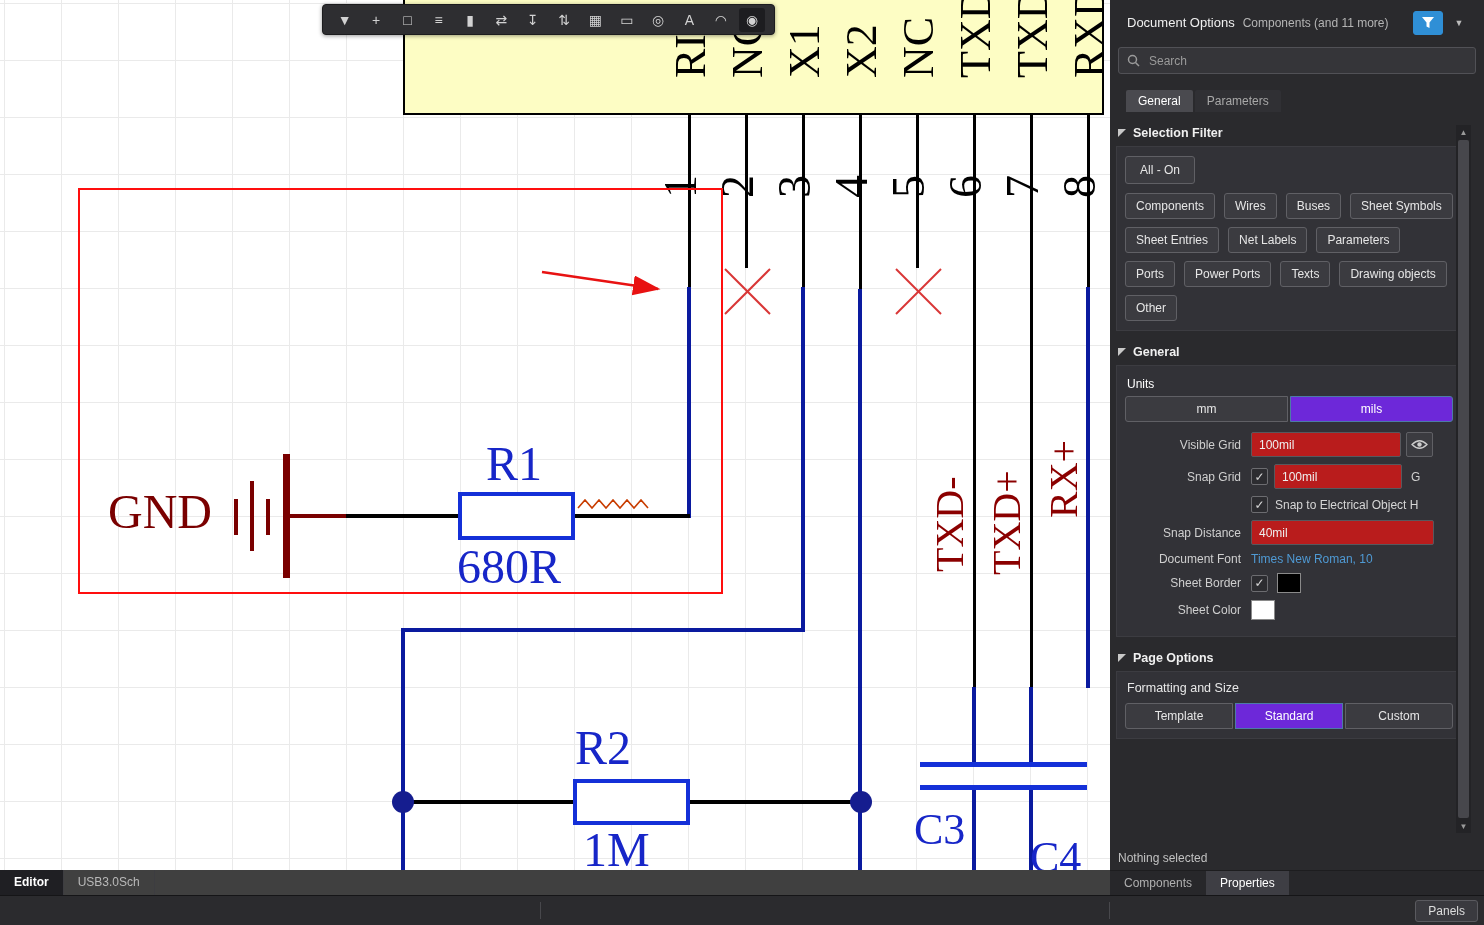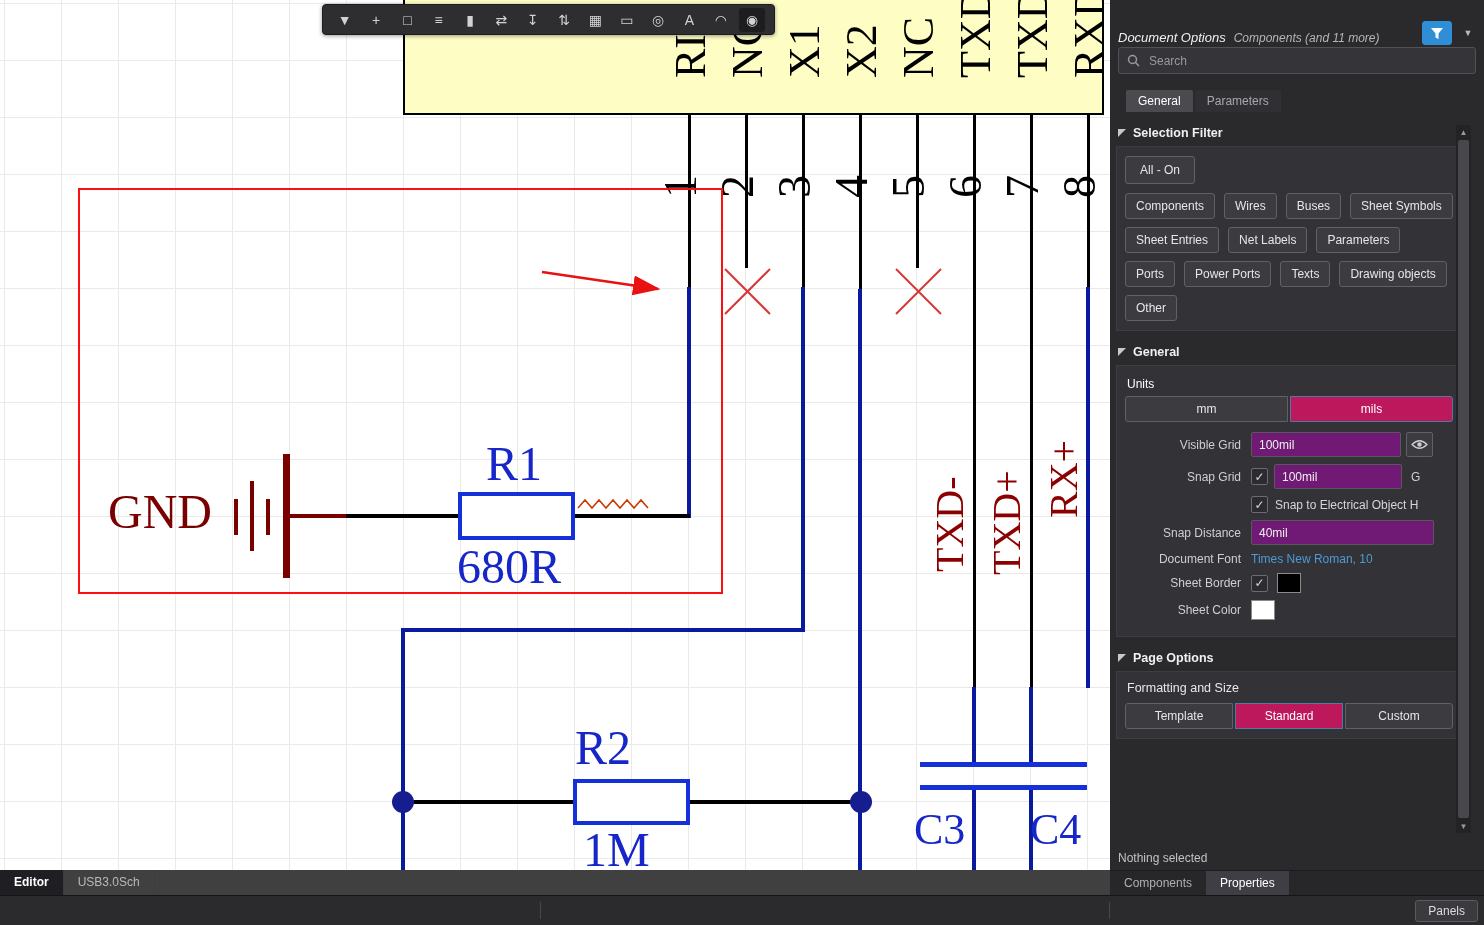--- a/index.html
+++ b/index.html
@@ -30,45 +30,45 @@
   .blue-lbl{color:#1726c8;}
   .dred{color:#7a0000;}
   .sel-rect{border:2px solid #ff0e0e;}
   
   .float-toolbar{position:absolute;left:322px;top:4px;width:453px;height:31px;background:#2e2e31;border:1px solid #1c1c1e;
     border-radius:4px;display:flex;align-items:center;justify-content:space-around;padding:0 6px;box-shadow:0 1px 4px rgba(0,0,0,.4);}
   .tb-icon{color:#d2d2d2;font-size:14px;width:26px;height:24px;display:flex;align-items:center;justify-content:center;cursor:pointer;}
   .tb-icon.chip{background:#1d1d20;border-radius:3px;}
   
   .right-panel{width:374px;height:895px;background:#2a2a2d;color:#d6d6d6;display:flex;flex-direction:column;position:relative;font-size:12px;}
-  .rp-header{height:45px;display:flex;align-items:flex-end;padding:0 8px;gap:8px;flex:0 0 auto;font-style:italic;}
+  .rp-header{height:45px;display:flex;align-items:center;padding:0 17px;gap:8px;flex:0 0 auto;}
   .rp-title{color:#f0f0f0;font-size:13px;white-space:nowrap;}
   .rp-scope{color:#b5b5b5;font-size:12px;white-space:nowrap;overflow:hidden;flex:1;}
   .filter-btn{width:30px;height:24px;background:#2f8fd6;border:1px solid #2f8fd6;border-radius:3px;display:flex;align-items:center;justify-content:center;cursor:pointer;}
   .caret-btn{width:16px;height:24px;display:flex;align-items:center;justify-content:center;color:#bbb;font-size:9px;cursor:pointer;}
   .search-row{padding:2px 8px 0 8px;flex:0 0 auto;}
   .search-box{height:27px;background:#353539;border:1px solid #515156;border-radius:3px;display:flex;align-items:center;gap:7px;padding:0 8px;}
   .search-box input{flex:1;background:transparent;border:none;outline:none;color:#ddd;font-size:12px;font-family:"Liberation Sans",sans-serif;}
   .search-box input::placeholder{color:#9a9a9a;}
   .rp-tabs{display:flex;gap:2px;margin:16px 0 0 16px;flex:0 0 auto;}
   .rp-tab{padding:4px 12px;background:#303034;color:#a8a8a8;cursor:pointer;border-radius:2px 2px 0 0;}
   .rp-tab.active{background:#4a4a4f;color:#fff;}
   .rp-content{flex:1;overflow:hidden;padding:4px 22px 0 0;}
   .sec-hdr{display:flex;align-items:center;gap:7px;padding:10px 8px 6px 8px;color:#f0f0f0;font-weight:bold;font-size:12.5px;cursor:pointer;}
   .tri{width:0;height:0;border-top:8px solid #c8c8c8;border-right:8px solid transparent;}
   .sec-body{background:#323237;border:1px solid #3c3c41;margin:0 0 4px 6px;padding:9px 8px;}
   .btn{background:#3b3b40;border:1px solid #606065;border-radius:3px;color:#e6e6e6;font-size:12px;font-family:"Liberation Sans",sans-serif;padding:5px 10px;cursor:pointer;white-space:nowrap;}
   .btn-grid{display:flex;flex-wrap:wrap;gap:8px 9px;}
   .all-btn{margin-bottom:9px;padding:6px 14px;}
   .g-row{display:flex;align-items:center;margin:7px 0;}
   .g-label{width:126px;text-align:right;padding-right:10px;color:#cfcfcf;flex:0 0 auto;}
-  .pinput{height:25px;background:#701a75;border:1px solid #58585d;color:#eee;padding:0 7px;font-size:12px;font-family:"Liberation Sans",sans-serif;border-radius:2px;}
+  .pinput{height:25px;background:#b91c1c;border:1px solid #58585d;color:#eee;padding:0 7px;font-size:12px;font-family:"Liberation Sans",sans-serif;border-radius:2px;}
   .seg{display:flex;gap:2px;margin:5px 0 10px 0;}
   .seg .cell{flex:1;height:26px;display:flex;align-items:center;justify-content:center;background:#3b3b40;border:1px solid #606065;color:#e6e6e6;cursor:pointer;}
-  .seg .cell.active{background:#be185d;border-color:#4d7ba6;color:#fff;}
+  .seg .cell.active{background:#6d28d9;border-color:#4d7ba6;color:#fff;}
   .seg .cell:first-child{border-radius:3px 0 0 3px;}
   .seg .cell:last-child{border-radius:0 3px 3px 0;}
   .checkbox{width:17px;height:17px;background:#2c2c30;border:1px solid #6c6c70;border-radius:2px;color:#d6d6d6;font-size:12px;display:flex;align-items:center;justify-content:center;cursor:pointer;flex:0 0 auto;}
   .eye-btn{width:27px;height:25px;background:#3b3b40;border:1px solid #606065;border-radius:2px;display:flex;align-items:center;justify-content:center;margin-left:5px;cursor:pointer;}
   .font-link{color:#4f9ad4;cursor:pointer;}
   .swatch{width:24px;height:20px;border:1px solid #8a8a8a;display:inline-block;cursor:pointer;}
   .rp-footer{margin-top:auto;flex:0 0 auto;}
   .nothing{padding:5px 8px;color:#c2c2c2;}
   .panel-tabs{display:flex;background:#27272a;border-top:1px solid #1d1d1f;}
   .panel-tab{padding:5px 14px;color:#b0b0b0;cursor:pointer;}
@@ -154,21 +154,21 @@
         <div class="abs plate" style="left:920px;top:785px;width:110px;height:5px;"></div>
         <div class="abs plate" style="left:977px;top:762px;width:110px;height:5px;"></div>
         <div class="abs plate" style="left:977px;top:785px;width:110px;height:5px;"></div>
 
         <div class="abs sch-text dred" style="left:108px;top:488px;font-size:48px;">GND</div>
         <div class="abs sch-text blue-lbl" style="left:486px;top:440px;font-size:48px;">R1</div>
         <div class="abs sch-text blue-lbl" style="left:457px;top:543px;font-size:48px;">680R</div>
         <div class="abs sch-text blue-lbl" style="left:575px;top:724px;font-size:48px;">R2</div>
         <div class="abs sch-text blue-lbl" style="left:583px;top:826px;font-size:48px;">1M</div>
         <div class="abs sch-text blue-lbl" style="left:914px;top:808px;font-size:44px;">C3</div>
-        <div class="abs sch-text blue-lbl" style="left:1030px;top:808px;font-size:44px;">C4</div>
+        <div class="abs sch-text blue-lbl" style="left:1030px;top:836px;font-size:44px;">C4</div>
 
         <div class="abs rot sch-text netlbl" style="left:930px;top:572px;">TXD-</div>
         <div class="abs rot sch-text netlbl" style="left:987px;top:575px;">TXD+</div>
         <div class="abs rot sch-text netlbl" style="left:1044px;top:518px;">RX+</div>
 
         <div class="abs sel-rect" style="left:78px;top:188px;width:645px;height:406px;"></div>
 
         <svg class="abs" width="1110" height="870" style="left:0;top:0;pointer-events:none;">
           <defs>
             <marker id="ah" markerWidth="12" markerHeight="10" refX="10" refY="4" orient="auto">

